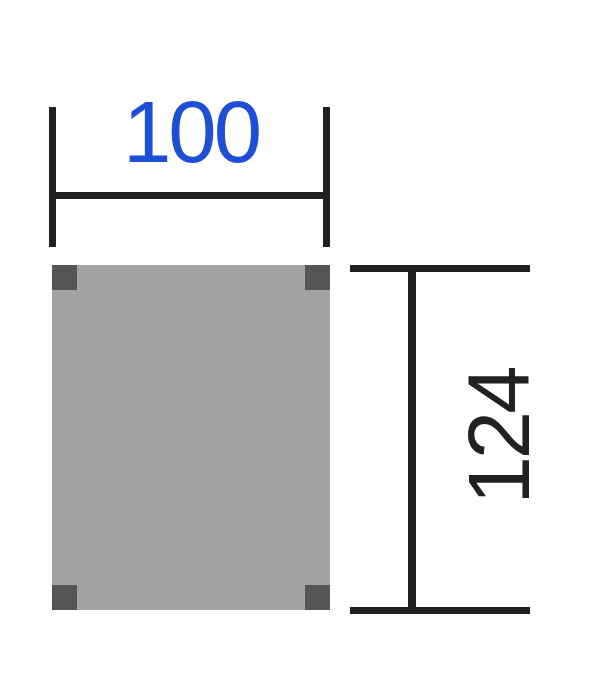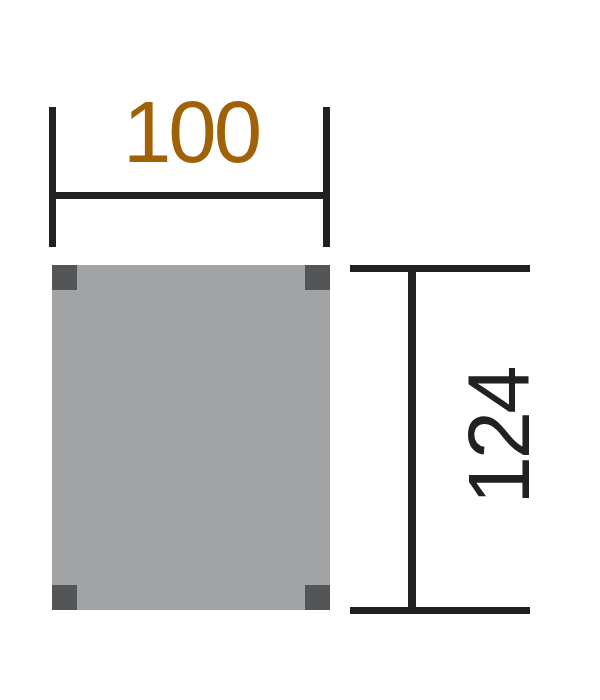--- a/index.html
+++ b/index.html
@@ -48,21 +48,21 @@
   }
 </style>
 </head>
 <body>
 
 <div class="canvas" style="background-color: rgb(255, 255, 255);">
 
   <div class="abs w-tick-left" style="background-color: rgb(33, 33, 35);"></div>
   <div class="abs w-tick-right" style="background-color: rgb(33, 33, 35);"></div>
   <div class="abs w-line" style="background-color: rgb(33, 33, 35);"></div>
-  <div class="abs w-label" style="color: #a16207;">100</div>
+  <div class="abs w-label" style="color: #1d4ed8;">100</div>
 
   <div class="abs plan" style="background-color: rgb(161, 163, 165);">
     <div class="post post-tl" style="background-color: rgb(84, 85, 87);"></div>
     <div class="post post-tr" style="background-color: rgb(84, 85, 87);"></div>
     <div class="post post-bl" style="background-color: rgb(84, 85, 87);"></div>
     <div class="post post-br" style="background-color: rgb(84, 85, 87);"></div>
   </div>
 
   <div class="abs h-tick-top" style="background-color: rgb(33, 33, 35);"></div>
   <div class="abs h-tick-bottom" style="background-color: rgb(33, 33, 35);"></div>

